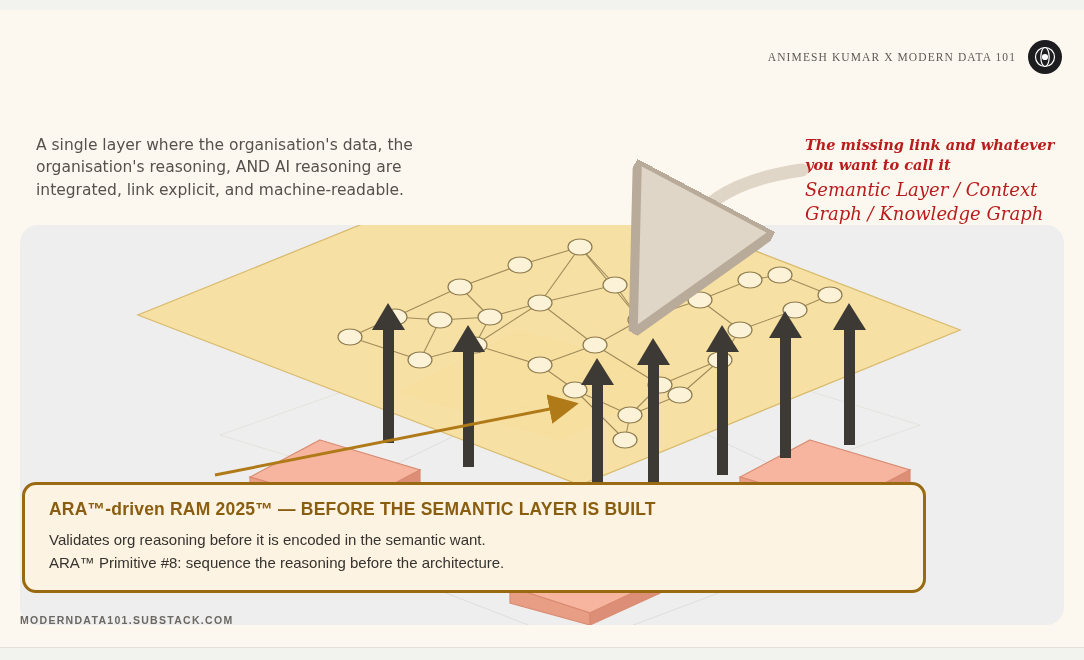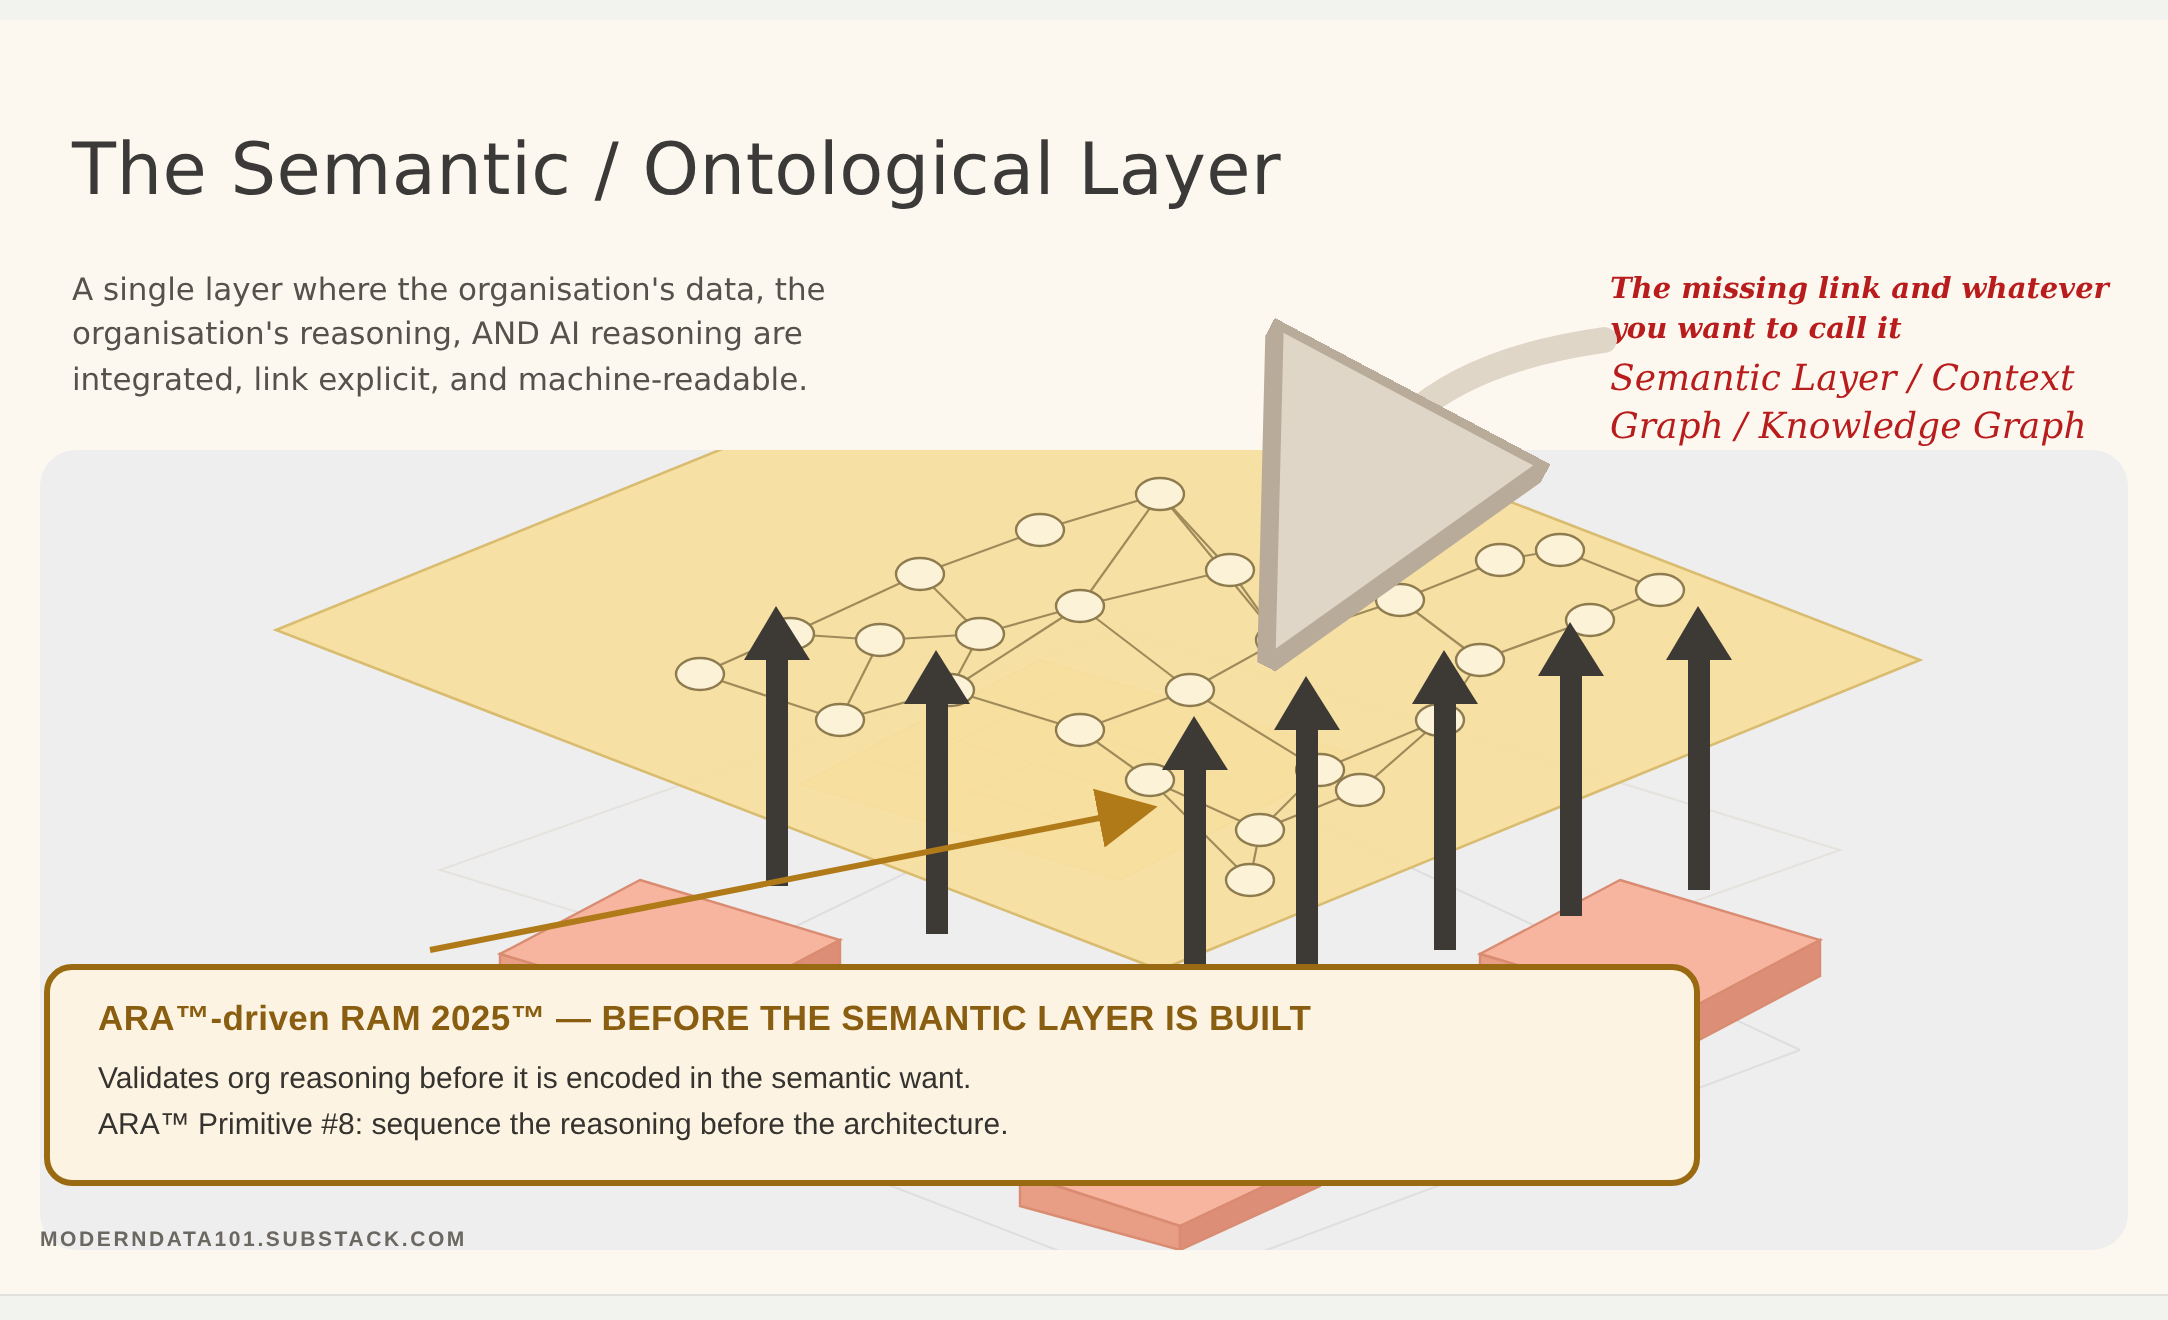--- a/index.html
+++ b/index.html
@@ -106,21 +106,21 @@
     border-radius: 18px;
     overflow: hidden;
   }
   .canvas-svg { position: absolute; left: 0; top: 0; }
   .diagram-overlay-svg { position: absolute; left: 0; top: 0; pointer-events: none; }
 
   
   .callout {
     position: absolute;
     left: 22px; top: 472px;
-    width: 828px;
+    width: 904px;
     box-sizing: border-box;
     background: #fdf3e2;
     border: 3px solid #9a6a12;
     border-radius: 14px;
     padding: 14px 20px 16px 24px;
   }
   .callout-title {
     font-size: 17.5px;
     font-weight: bold;
     color: #8a5e10;
@@ -145,22 +145,32 @@
 </style>
 </head>
 <body>
 
 <div id="page">
 
   <div class="page-edge-top"></div>
 
   <div class="slide">
 
-
-    <div class="title">The Semantic / Ontological Layer</div>
+    <div class="brand">
+      <div class="brand-text">Animesh Kumar x Modern Data 101</div>
+      <div class="brand-logo">
+        <svg width="26" height="26" viewBox="0 0 26 26" aria-hidden="true">
+          <circle cx="13" cy="13" r="12" fill="#1d1d1f"></circle>
+          <circle cx="13" cy="13" r="9.5" fill="none" stroke="#ffffff" stroke-width="1.2"></circle>
+          <ellipse cx="13" cy="13" rx="4.2" ry="9.5" fill="none" stroke="#ffffff" stroke-width="1.2"></ellipse>
+          <circle cx="13" cy="13" r="3.1" fill="#ffffff"></circle>
+        </svg>
+      </div>
+    </div>
+
     <div class="subtitle">A single layer where the organisation's data, the organisation's reasoning, AND AI reasoning are integrated, link explicit, and machine-readable.</div>
 
     <div class="annotation">
       <span class="ann-strong">The missing link and whatever you want to call it</span>
       <span class="ann-sub">Semantic Layer / Context Graph / Knowledge Graph</span>
     </div>
 
     <svg class="diagram-overlay-svg" width="1084" height="638" style="z-index:5;">
       <defs>
         <marker id="arrHead" markerWidth="12" markerHeight="12" refX="3" refY="6" orient="auto">

